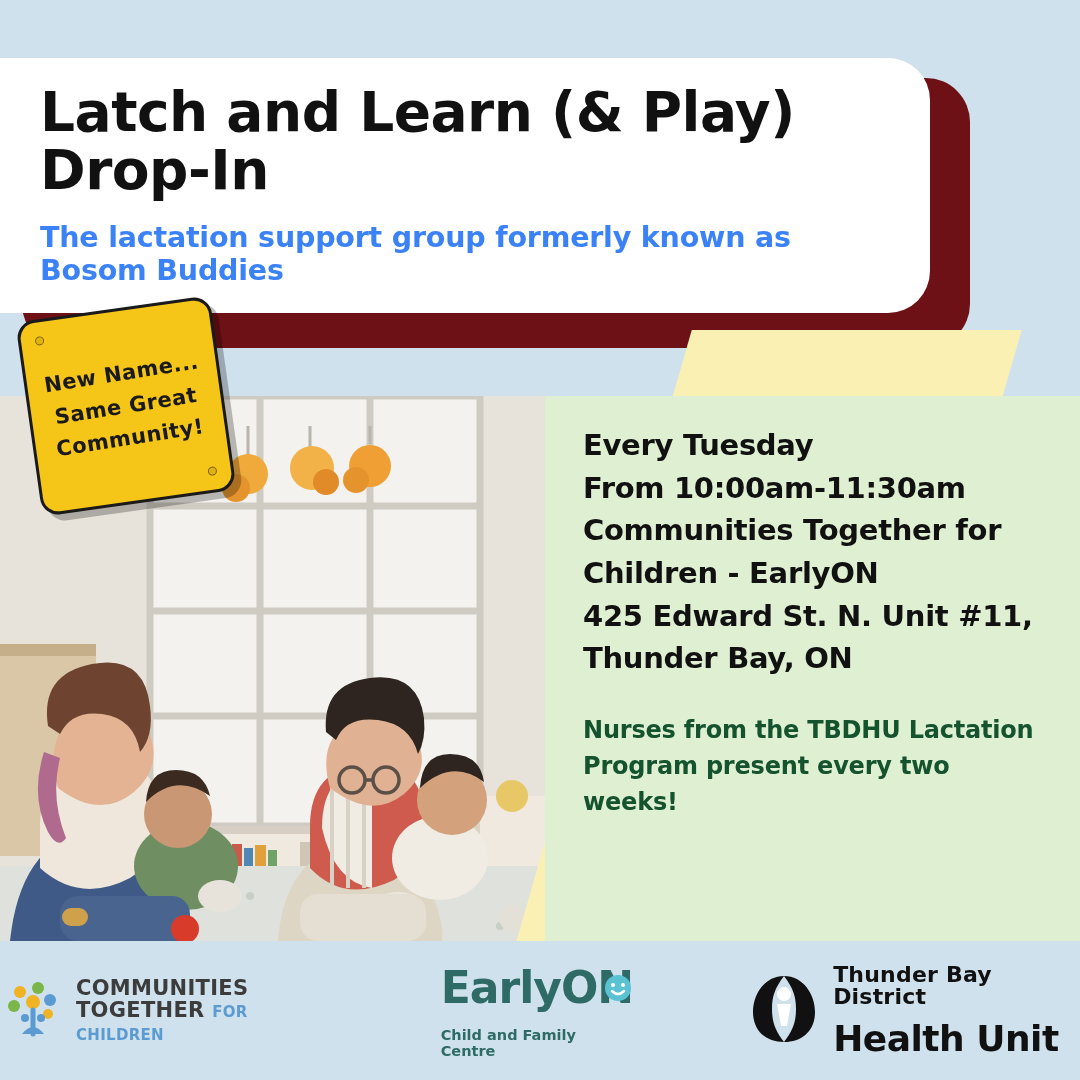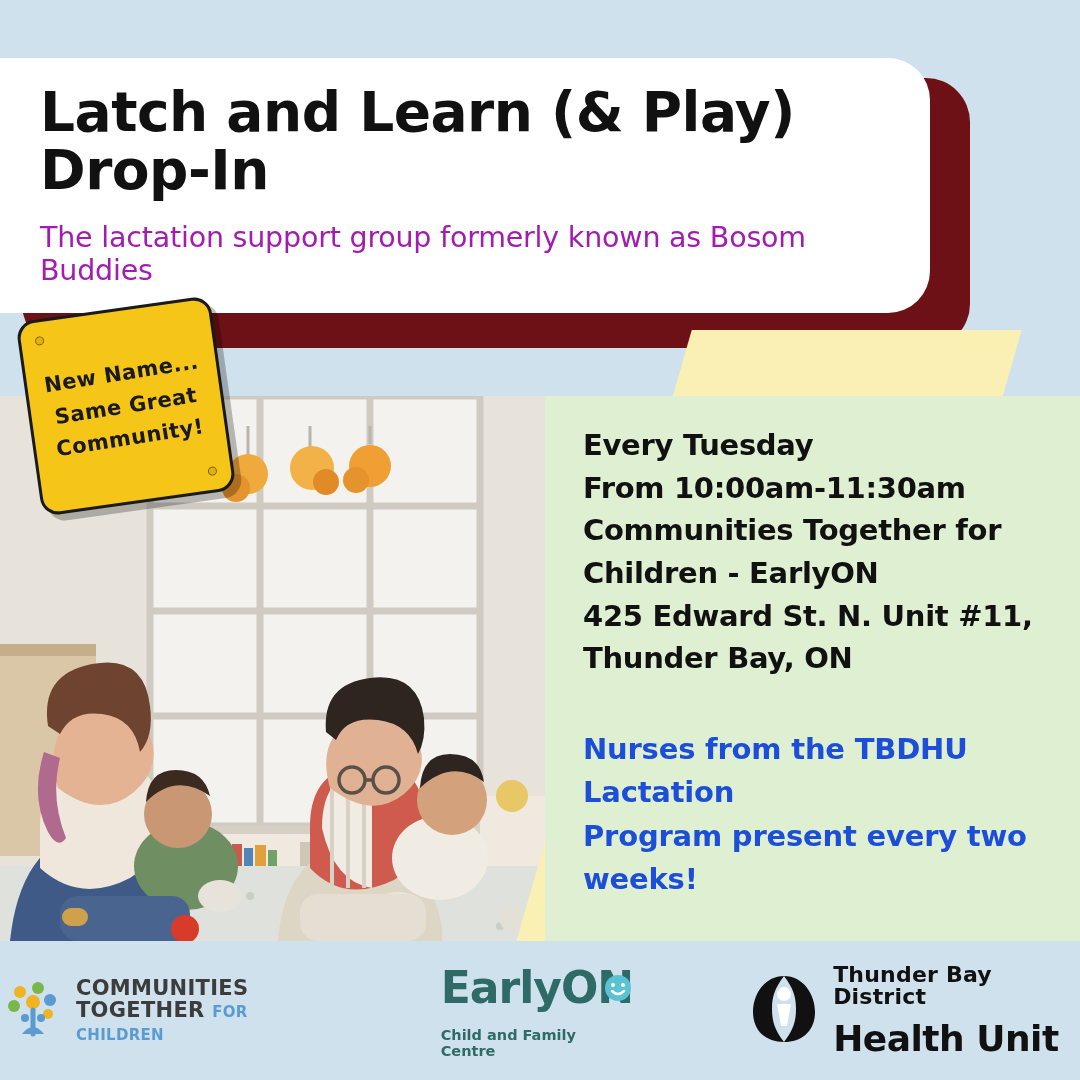--- a/index.html
+++ b/index.html
@@ -35,22 +35,22 @@
     font-family: "DejaVu Sans", sans-serif;
     font-size:55px;
     font-weight:bold;
     letter-spacing:-0.5px;
     color:#111111;
     line-height:1.05;
     margin-bottom:22px;
   }
   .subtitle {
     font-size:28.5px;
-    color:#a21caf;
-    font-weight:400;
+    color:#3b82f6;
+    font-weight:700;
     letter-spacing:-0.2px;
   }
 
   
   .photo {
     position:absolute;
     left:0; top:396px;
     width:545px; height:545px;
     overflow:hidden;
     background:#d9cfc4;
@@ -113,24 +113,24 @@
     text-align:left;
   }
   .info-main {
     font-size:29px;
     font-weight:bold;
     color:#111;
     line-height:1.47;
     letter-spacing:-0.3px;
   }
   .info-note {
-    margin-top:48px;
-    font-size:29px;
+    margin-top:32px;
+    font-size:24px;
     font-weight:600;
-    color:#1d4ed8;
+    color:#14532d;
     line-height:1.5;
     letter-spacing:-0.2px;
   }
 
   
   .footer {
     position:absolute;
     left:0; top:941px;
     width:1080px; height:139px;
     background:#cfe1ec;

